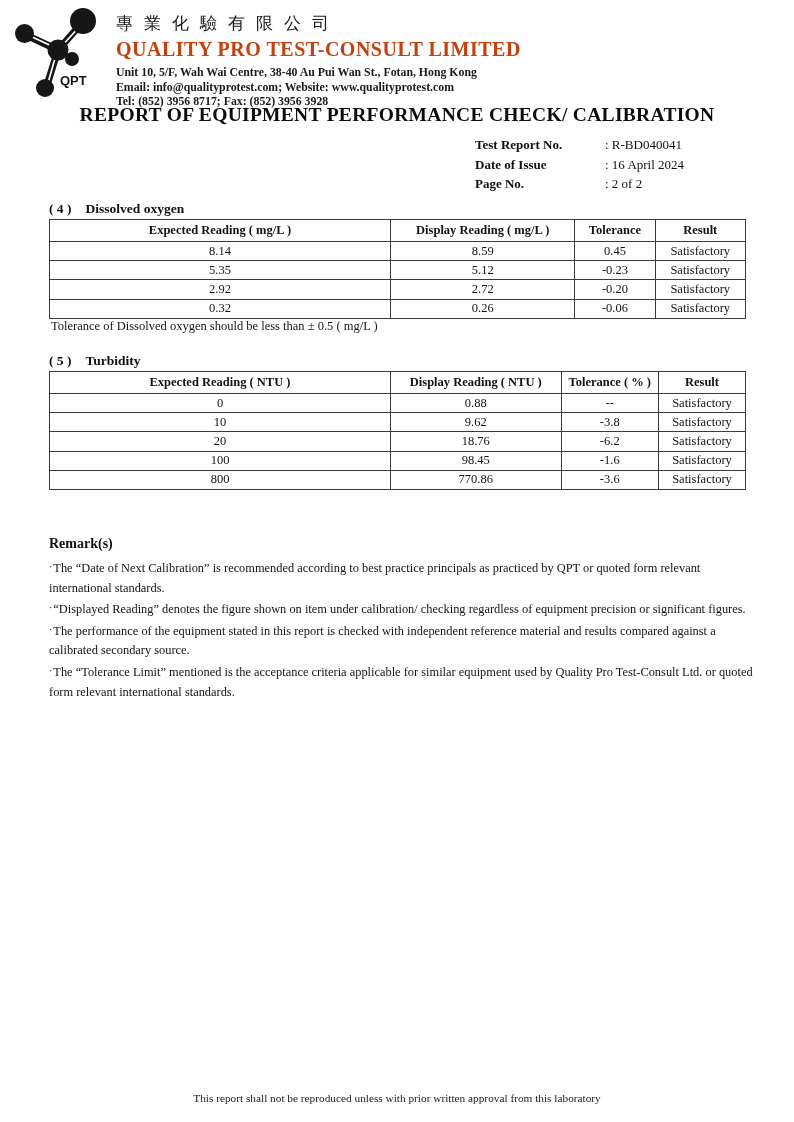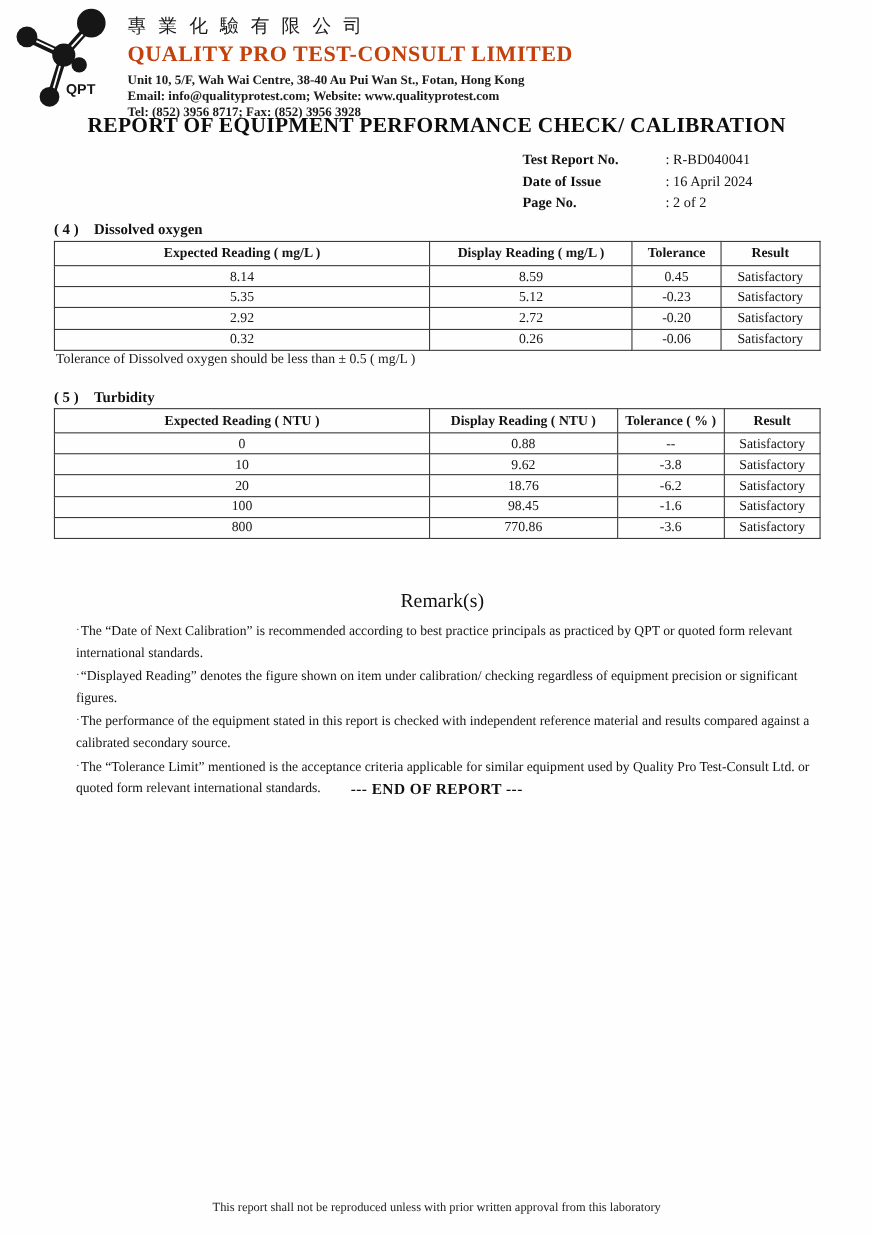--- a/index.html
+++ b/index.html
@@ -60,24 +60,24 @@
   #table-do { top: 219px; }
   #table-turb { top: 371px; }
   .table-note { position: absolute; left: 51px; font-size: 12.5px; color: #161616; }
   #note-do { top: 319px; }
   #note-turb { top: 488px; }
   #heading-do { top: 201px; }
   #heading-turb { top: 353px; }
 
   
   .remarks { position: absolute; left: 49px; top: 536px; width: 706px; }
-  .remarks-heading { font-size: 18px; font-weight: normal; margin-bottom: 7px; text-align: center; }
+  .remarks-heading { font-size: 14px; font-weight: bold; margin-bottom: 7px; }
   .remark-item {
     font-size: 12.4px; line-height: 1.6; margin-bottom: 1.5px;
-    color: #141414; text-align: left; margin-left: 20px;
+    color: #141414; text-align: left;
   }
   .remark-item .bullet { font-size: 10px; vertical-align: 2px; margin-right: 1px; }
 
   
   .end-of-report {
     position: absolute; top: 711px; left: 0; width: 100%;
     text-align: center; font-size: 14px; font-weight: 600; letter-spacing: 0.4px;
   }
   .page-footer {
     position: absolute; top: 1092px; left: 0; width: 100%;
@@ -242,17 +242,16 @@
   <div class="remarks">
     <div class="remarks-heading">Remark(s)</div>
     <div id="remarks-list">
         <div class="remark-item"><span class="bullet">·</span>The “Date of Next Calibration” is recommended according to best practice principals as practiced by QPT or quoted form relevant international standards.</div>
         <div class="remark-item"><span class="bullet">·</span>“Displayed Reading” denotes the figure shown on item under calibration/ checking regardless of equipment precision or significant figures.</div>
         <div class="remark-item"><span class="bullet">·</span>The performance of the equipment stated in this report is checked with independent reference material and results compared against a calibrated secondary source.</div>
         <div class="remark-item"><span class="bullet">·</span>The “Tolerance Limit” mentioned is the acceptance criteria applicable for similar equipment used by Quality Pro Test-Consult Ltd. or quoted form relevant international standards.</div>
       </div>
   </div>
 
-  <div class="end-of-report">--- END OF REPORT ---</div>
 
   <div class="page-footer">This report shall not be reproduced unless with prior written approval from this laboratory</div>
 
 </div>
 
 </body></html>

